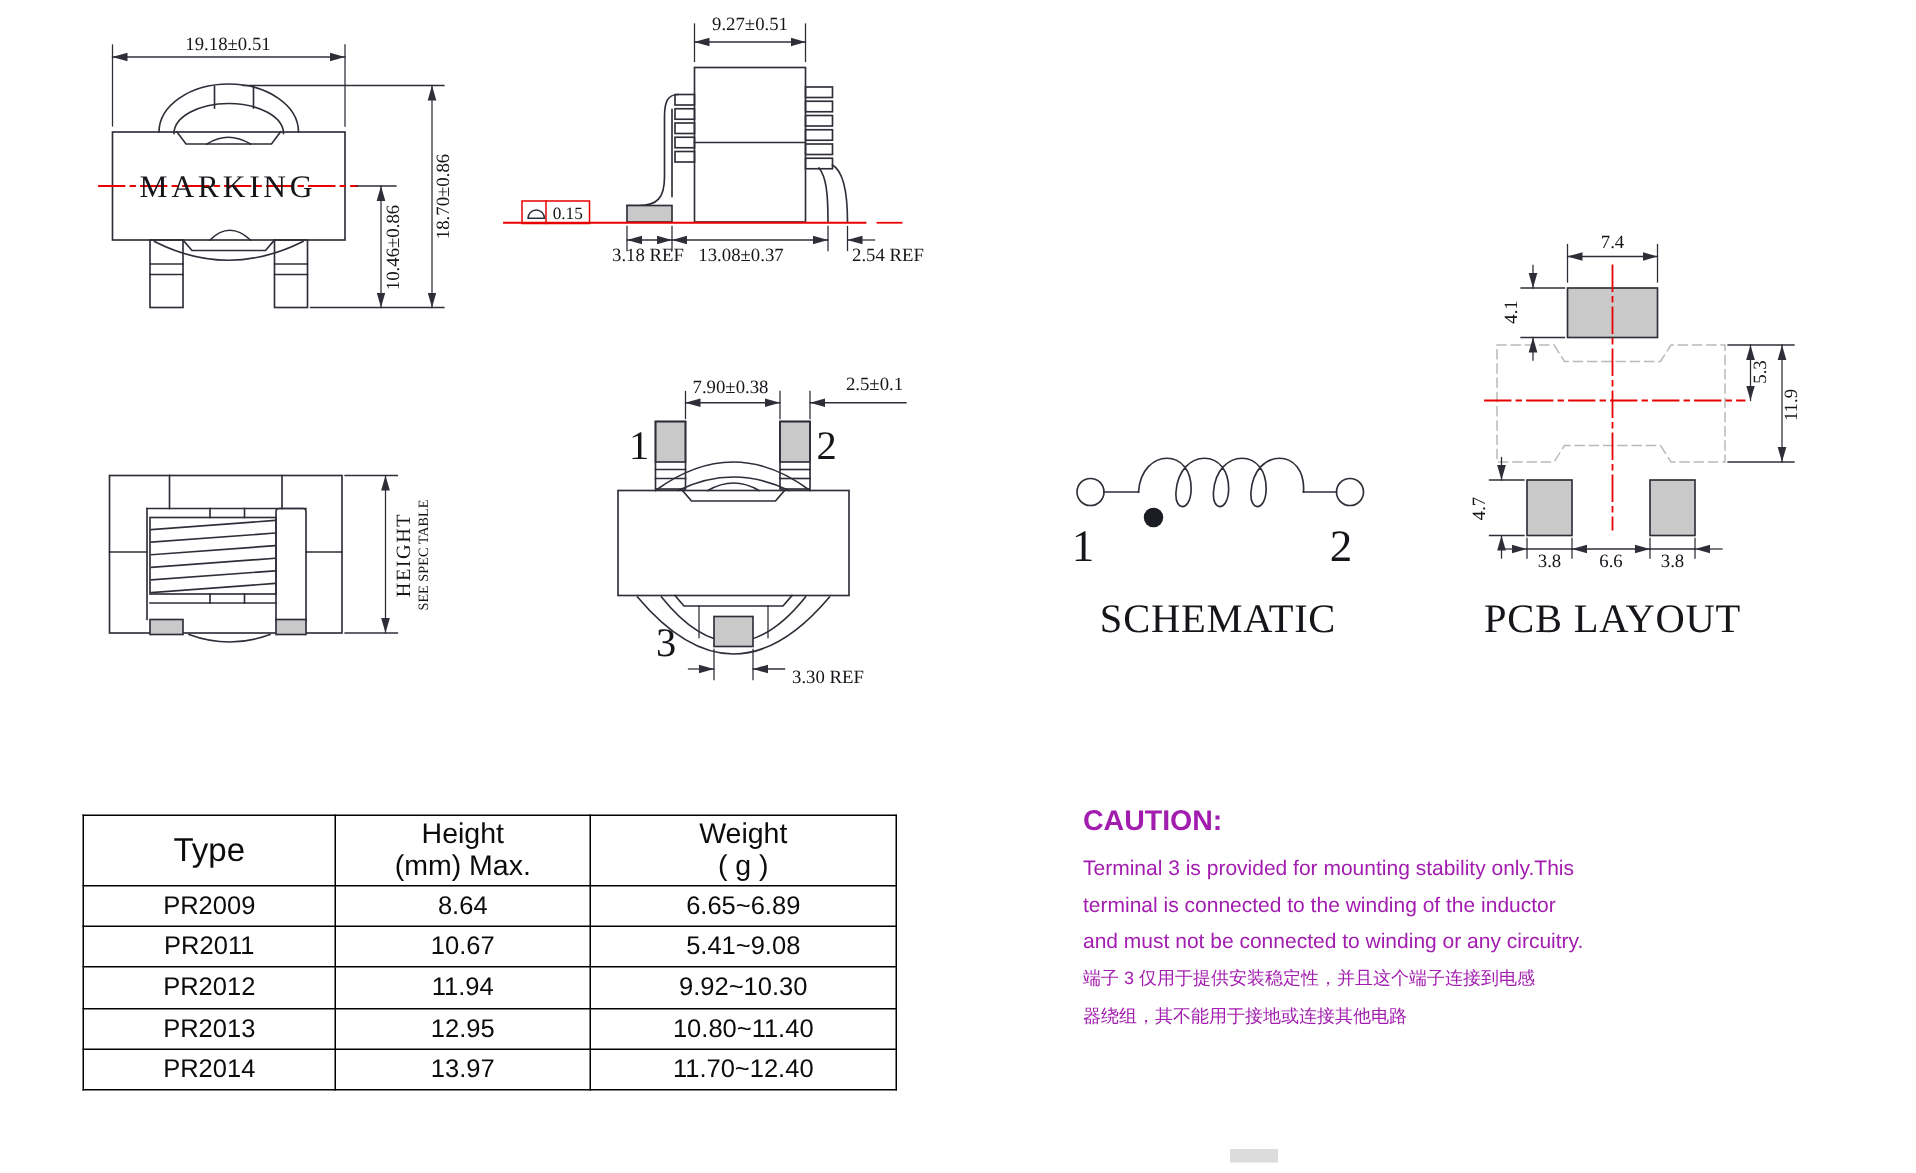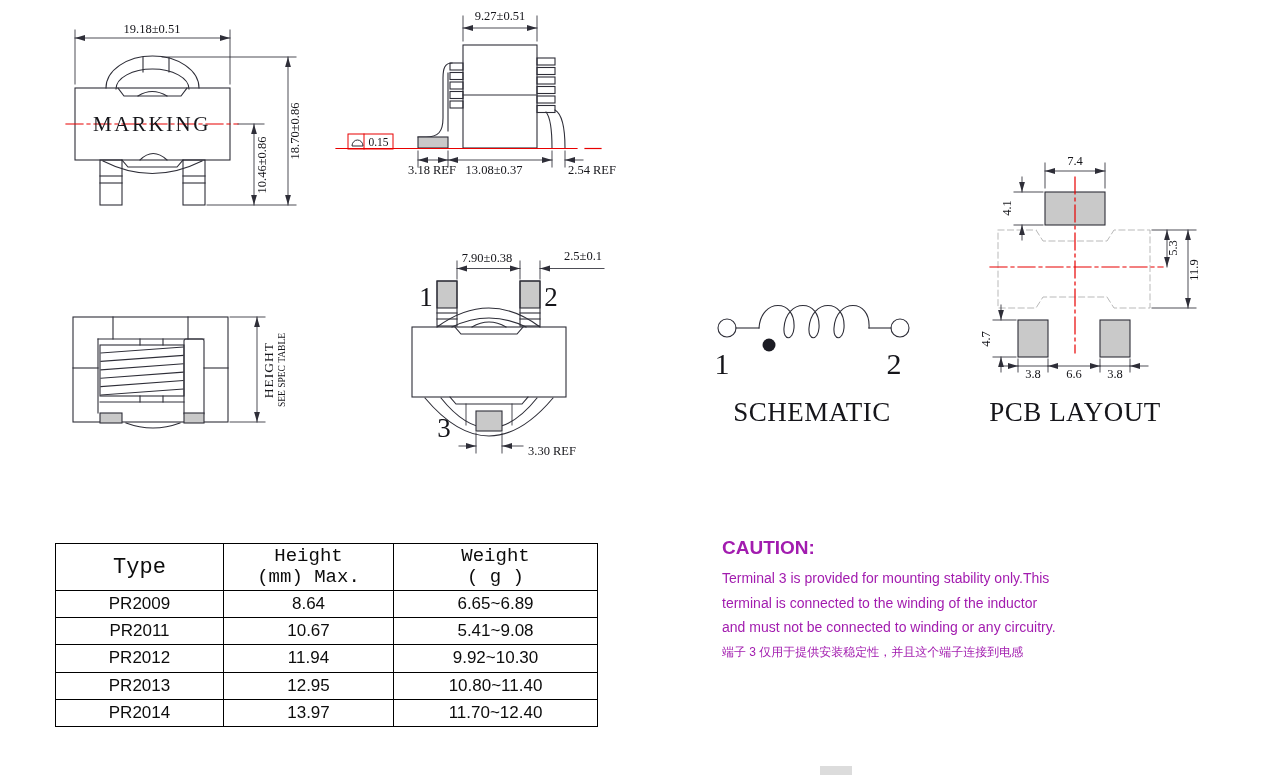--- a/index.html
+++ b/index.html
@@ -23,21 +23,21 @@
   svg .t21  { font-size:21px; letter-spacing:2.5px; }
   svg .t27  { font-size:27px; letter-spacing:0.5px; }
   svg .t28  { font-size:27px; }
   svg .t30  { font-size:30px; }
 
   
   .spec-table-wrap { position:absolute; left:55px; top:543px; }
   table.spec { border-collapse:collapse; table-layout:fixed; }
   table.spec th, table.spec td { border:1px solid #000; text-align:center; vertical-align:middle;
     color:#0c0c0c; padding:0; }
-  table.spec th { font-family:Liberation Mono, monospace; font-weight:normal; height:46px; }
+  table.spec th { font-family:Liberation Sans, sans-serif; font-weight:normal; height:46px; }
   .th-big { font-size:22px; }
   .th-line { font-size:19px; line-height:21px; }
   table.spec td { height:26.2px; font-size:17px; font-family:"Liberation Sans", sans-serif; }
 
   
   .caution { position:absolute; left:722px; top:537px; width:480px; color:#a21caf; }
   .c-title { font-size:19px; font-weight:bold; margin-bottom:7px; }
   .c-line  { font-size:14px; line-height:24.5px; }
   .c-zh    { font-size:12px; line-height:25.5px; }
   .smudge  { position:absolute; left:820px; top:766px; width:32px; height:9px; background:#dcdcdc; }
@@ -323,16 +323,17 @@
   </table>
 </div>
 
 
 <div class="caution">
   <div class="c-title">CAUTION:</div>
   <div class="c-line">Terminal 3 is provided for mounting stability only.This</div>
   <div class="c-line">terminal is connected to the winding of the inductor</div>
   <div class="c-line">and must not be connected to winding or any circuitry.</div>
   <div class="c-zh">端子 3 仅用于提供安装稳定性，并且这个端子连接到电感</div>
+  <div class="c-zh">器绕组，其不能用于接地或连接其他电路</div>
 </div>
 
 <div class="smudge"></div>
 </div>
 
 </body></html>

